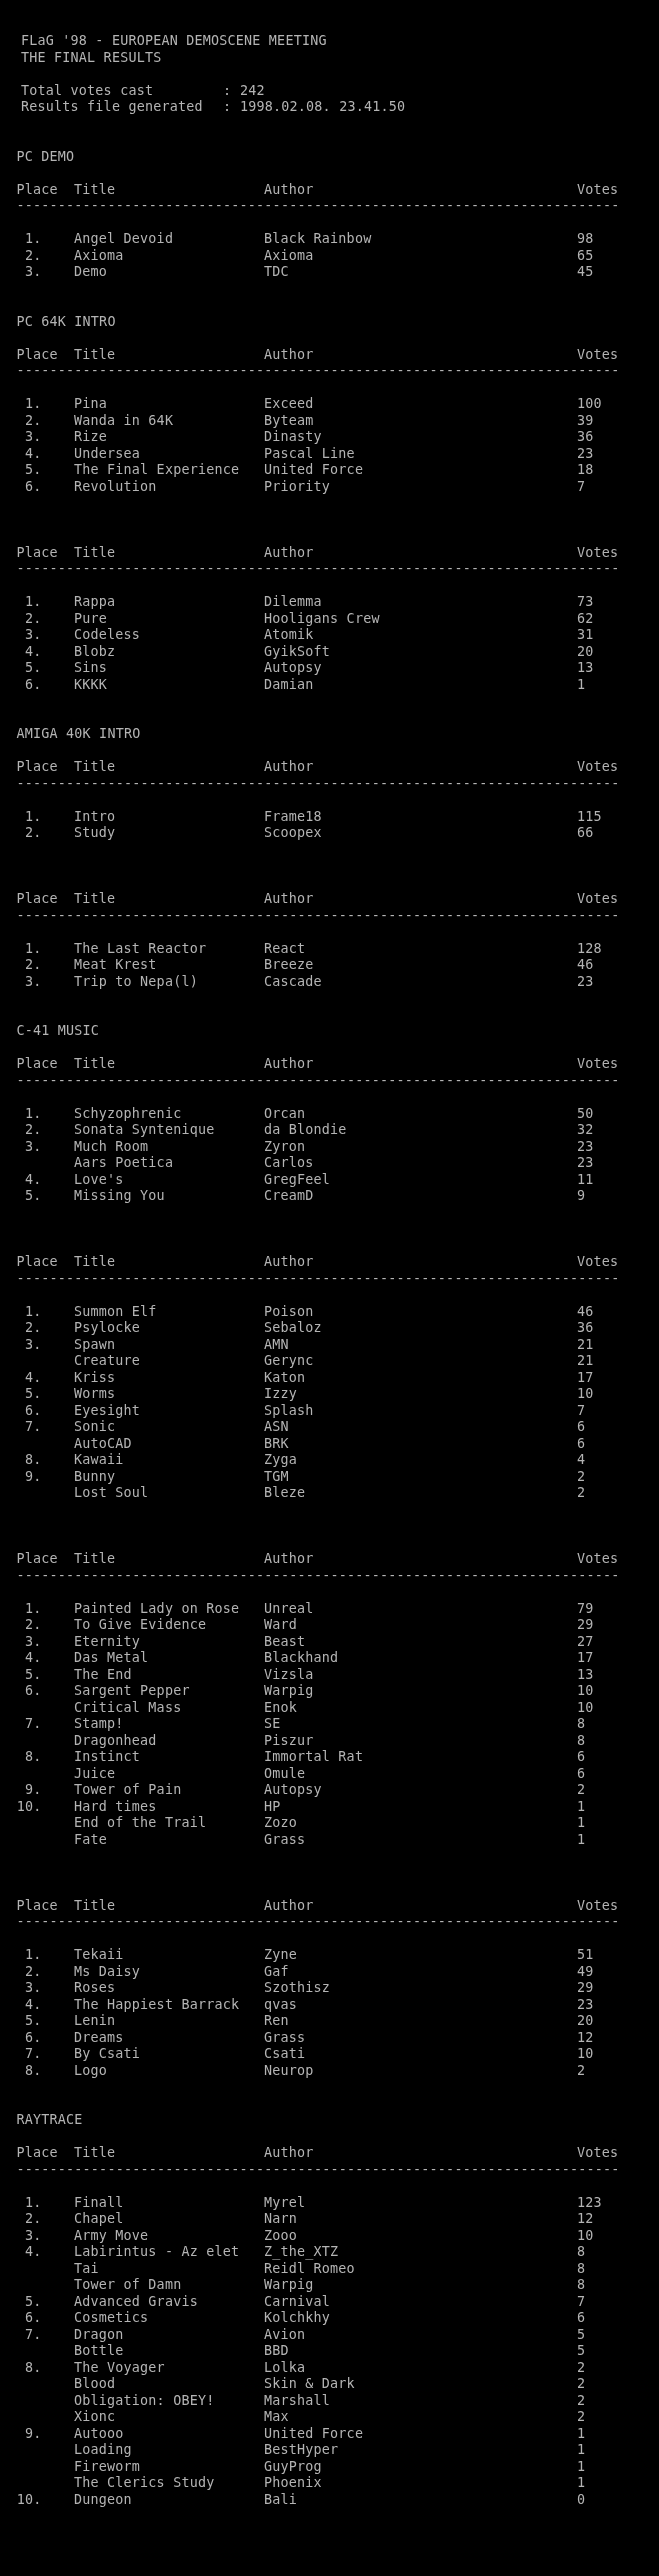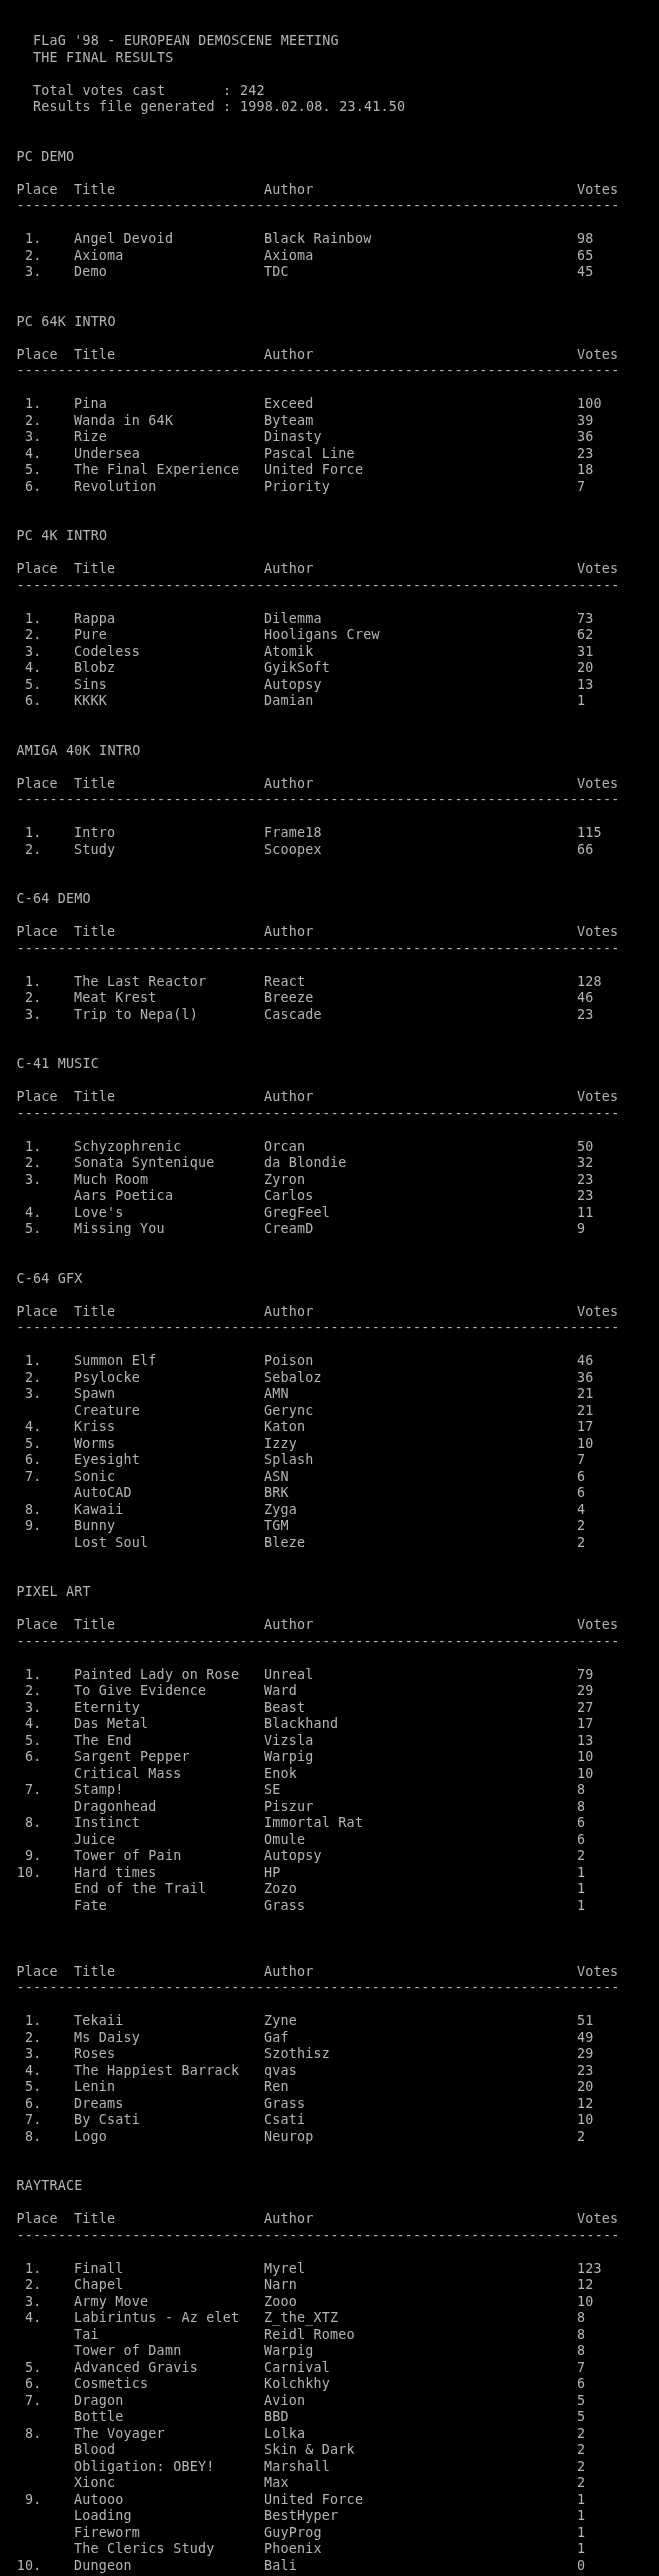--- a/index.html
+++ b/index.html
@@ -5,21 +5,21 @@
   html,body{margin:0;padding:0;background:#000;}
   body{
     width:659px;height:3363px;position:relative;overflow:hidden;
     font-family:"DejaVu Sans Mono","Liberation Mono",monospace;
     font-size:13.4px;letter-spacing:0.2px;color:#b4b4b4;
     -webkit-font-smoothing:none;
   }
   .line{position:relative;height:16.5px;line-height:16.5px;white-space:pre;}
   .sp2{height:33px;}
   .abs{position:absolute;top:0;white-space:pre;}
-  .x-head{left:33px;}
+  .x-head{left:21px;}
   .x-sep{left:223px;}
   .x-val{left:240px;}
   .x-sec{left:16.5px;}
   .col-place{left:16.5px;width:25px;text-align:right;}
   .col-title{left:74px;}
   .col-author{left:264px;}
   .col-votes{left:577px;}
   .dashline{padding-left:16.5px;}
 </style>
 </head>
@@ -138,23 +138,20 @@
     <span class="abs col-place">6.</span>
     <span class="abs col-title">Revolution</span>
     <span class="abs col-author">Priority</span>
     <span class="abs col-votes">7</span>
   </div>
 </div>
     <div class="sp2"></div>
   </section>
 
   <section>
-    <div class="line">
-      <span class="abs x-sec sec-title">PC 4K INTRO</span>
-    </div>
     <div class="line"></div>
     <div class="line">
       <span class="abs x-sec">Place</span>
       <span class="abs col-title">Title</span>
       <span class="abs col-author">Author</span>
       <span class="abs col-votes">Votes</span>
     </div>
     <div class="line dashline">-------------------------------------------------------------------------</div>
     <div class="line"></div>
     <div>
@@ -228,23 +225,20 @@
     <span class="abs col-place">2.</span>
     <span class="abs col-title">Study</span>
     <span class="abs col-author">Scoopex</span>
     <span class="abs col-votes">66</span>
   </div>
 </div>
     <div class="sp2"></div>
   </section>
 
   <section>
-    <div class="line">
-      <span class="abs x-sec sec-title">C-64 DEMO</span>
-    </div>
     <div class="line"></div>
     <div class="line">
       <span class="abs x-sec">Place</span>
       <span class="abs col-title">Title</span>
       <span class="abs col-author">Author</span>
       <span class="abs col-votes">Votes</span>
     </div>
     <div class="line dashline">-------------------------------------------------------------------------</div>
     <div class="line"></div>
     <div>
@@ -325,23 +319,20 @@
     <span class="abs col-place">5.</span>
     <span class="abs col-title">Missing You</span>
     <span class="abs col-author">CreamD</span>
     <span class="abs col-votes">9</span>
   </div>
 </div>
     <div class="sp2"></div>
   </section>
 
   <section>
-    <div class="line">
-      <span class="abs x-sec sec-title">C-64 GFX</span>
-    </div>
     <div class="line"></div>
     <div class="line">
       <span class="abs x-sec">Place</span>
       <span class="abs col-title">Title</span>
       <span class="abs col-author">Author</span>
       <span class="abs col-votes">Votes</span>
     </div>
     <div class="line dashline">-------------------------------------------------------------------------</div>
     <div class="line"></div>
     <div>
@@ -426,23 +417,20 @@
     <span class="abs col-place"></span>
     <span class="abs col-title">Lost Soul</span>
     <span class="abs col-author">Bleze</span>
     <span class="abs col-votes">2</span>
   </div>
 </div>
     <div class="sp2"></div>
   </section>
 
   <section>
-    <div class="line">
-      <span class="abs x-sec sec-title">PIXEL ART</span>
-    </div>
     <div class="line"></div>
     <div class="line">
       <span class="abs x-sec">Place</span>
       <span class="abs col-title">Title</span>
       <span class="abs col-author">Author</span>
       <span class="abs col-votes">Votes</span>
     </div>
     <div class="line dashline">-------------------------------------------------------------------------</div>
     <div class="line"></div>
     <div>

